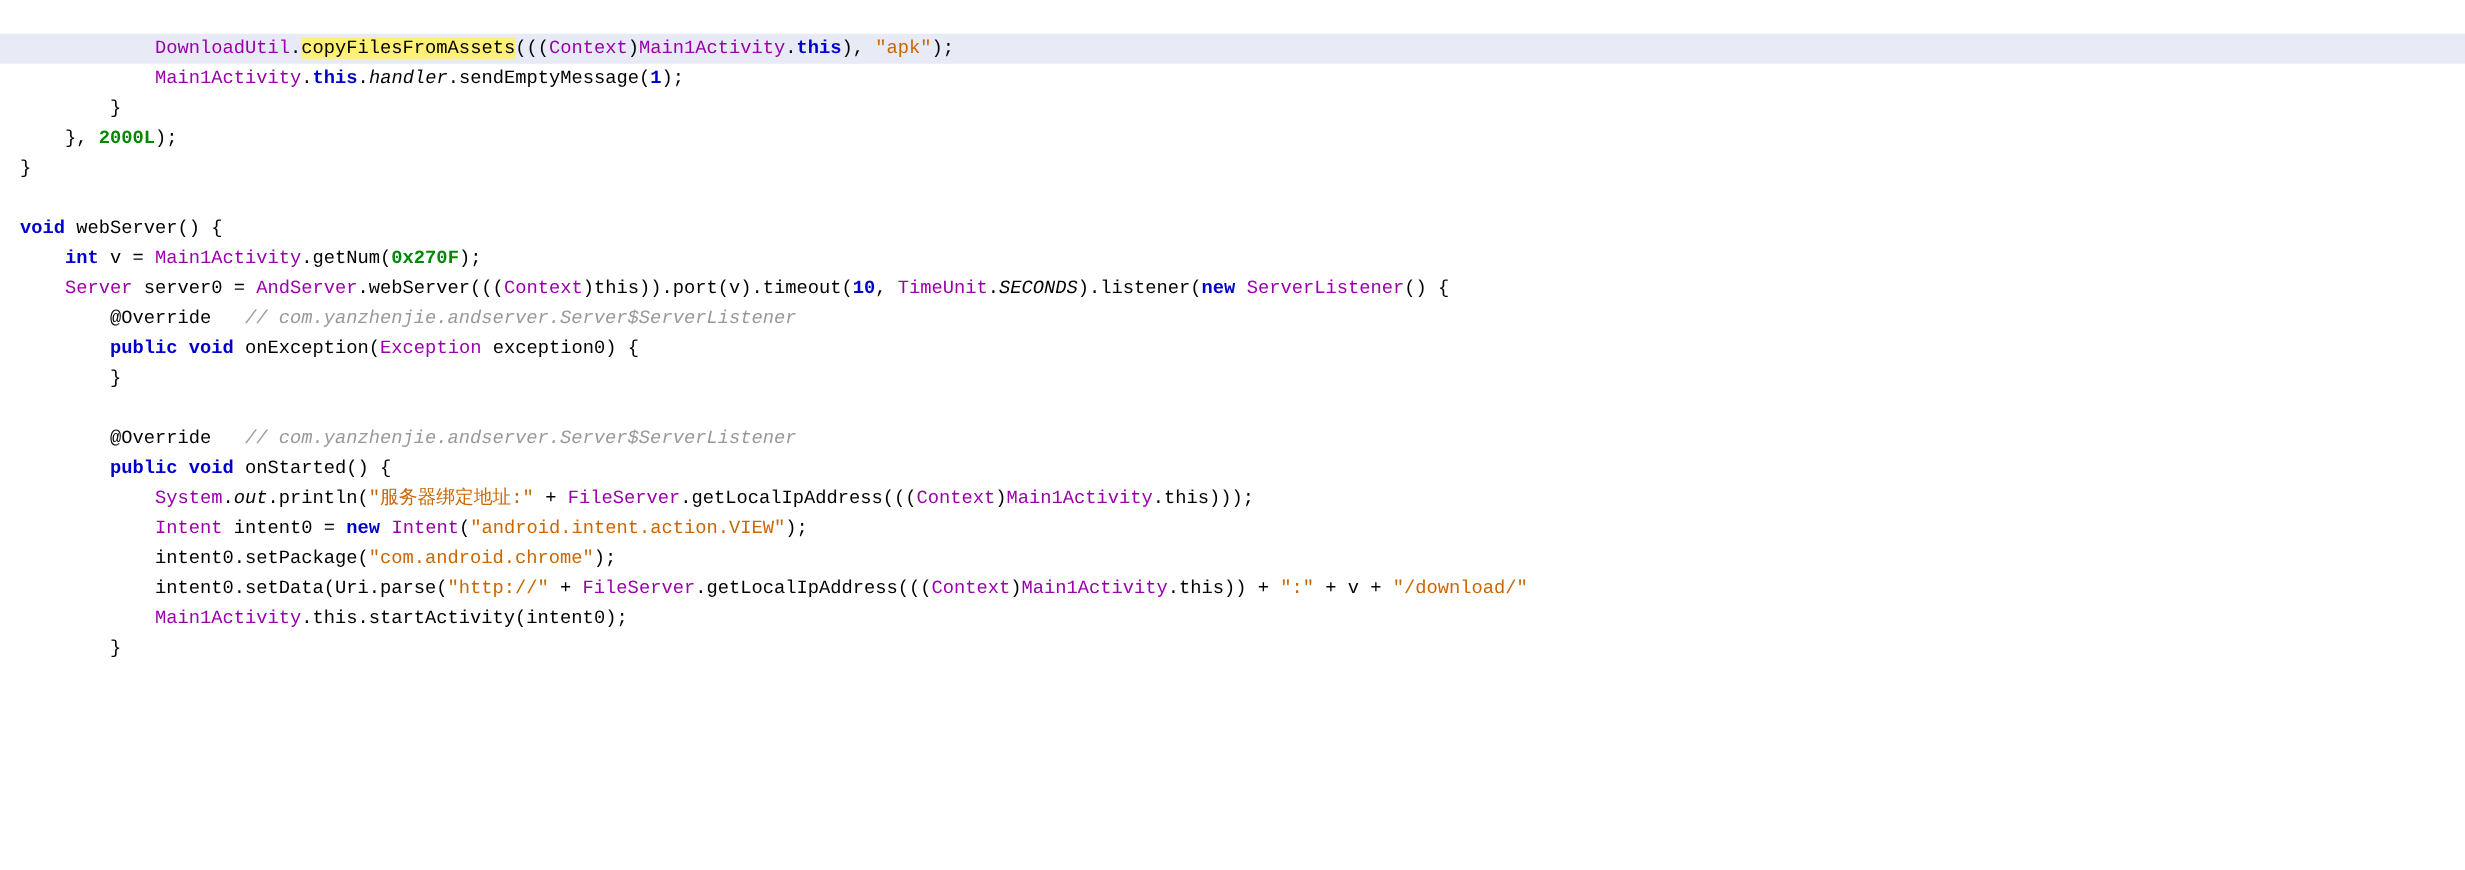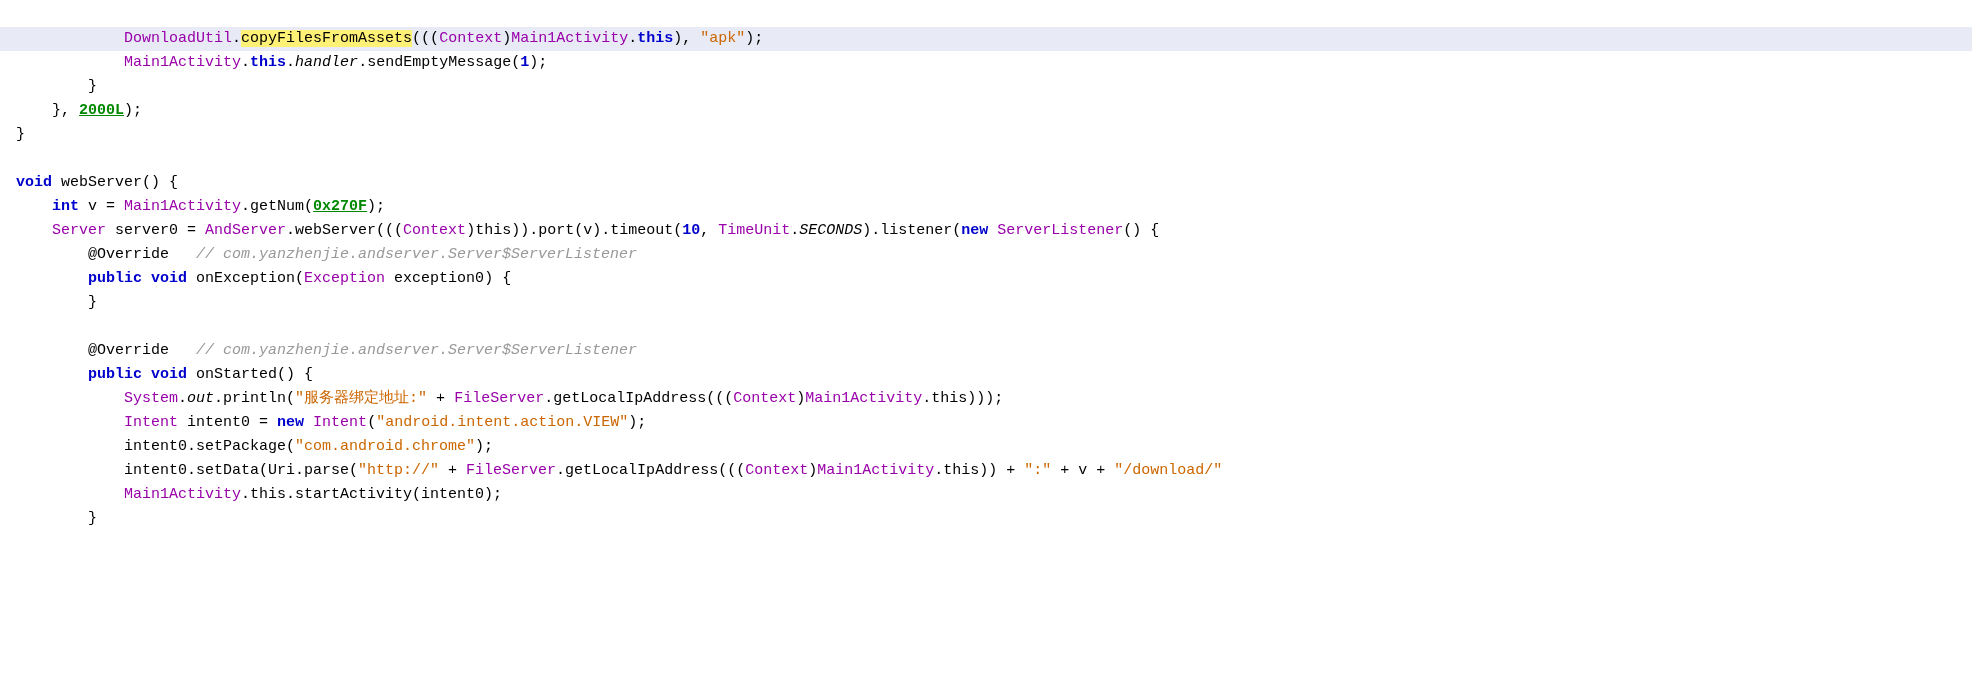--- a/index.html
+++ b/index.html
@@ -24,20 +24,20 @@
     }
     .line.highlighted {
       background: #e8eaf6;
     }
     
     .kw    { color: #0000cc; font-weight: bold; }                           
     .method{ color: #000000; margin-top: 44px; }
     .string{ color: #cc6600; font-weight: normal; }                   
     .comment { color: #999999; }
     .num   { color: #0000cc; font-weight: bold; }       
-    .num-green { color: #008800; font-weight: bold; text-decoration: underline; }   
+    .num-green { color: #008800; font-weight: bold; }   
     .class-ref { color: #9900cc; }
   </style>
 </head>
 <body>
 
 <div class="code-container">
 <span class="line highlighted"><span>            </span><span class=" class-ref" style="color: rgb(153, 0, 170);">DownloadUtil</span><span>.</span><span class=" method" style="background-color: rgb(255, 241, 118); color: rgb(0, 0, 0);">copyFilesFromAssets</span><span>(((</span><span class=" class-ref" style="color: rgb(153, 0, 170);">Context</span><span>)</span><span class=" class-ref" style="color: rgb(153, 0, 170);">Main1Activity</span><span>.</span><span class=" kw" style="color: rgb(0, 0, 204); font-weight: bold;">this</span><span>), </span><span class=" string" style="color: rgb(204, 102, 0);">"apk"</span><span>);</span></span><span class="line"><span>            </span><span class=" class-ref" style="color: rgb(153, 0, 170);">Main1Activity</span><span>.</span><span class=" kw" style="color: rgb(0, 0, 204); font-weight: bold;">this</span><span>.</span><span style="font-style: italic;">handler</span><span>.sendEmptyMessage(</span><span class=" num" style="color: rgb(0, 0, 204); font-weight: bold;">1</span><span>);</span></span><span class="line"><span>        }</span></span><span class="line"><span>    }, </span><span class=" num-green" style="color: rgb(0, 136, 0); font-weight: bold;">2000L</span><span>);</span></span><span class="line"><span>}</span></span><span class="line"> </span><span class="line"><span class=" kw" style="color: rgb(0, 0, 204); font-weight: bold;">void</span><span> webServer() {</span></span><span class="line"><span>    </span><span class=" kw" style="color: rgb(0, 0, 204); font-weight: bold;">int</span><span> v = </span><span class=" class-ref" style="color: rgb(153, 0, 170);">Main1Activity</span><span>.getNum(</span><span class=" num-green" style="color: rgb(0, 136, 0); font-weight: bold;">0x270F</span><span>);</span></span><span class="line"><span>    </span><span class=" class-ref" style="color: rgb(153, 0, 170);">Server</span><span> server0 = </span><span class=" class-ref" style="color: rgb(153, 0, 170);">AndServer</span><span>.webServer(((</span><span class=" class-ref" style="color: rgb(153, 0, 170);">Context</span><span>)this)).port(v).timeout(</span><span class=" num" style="color: rgb(0, 0, 204); font-weight: bold;">10</span><span>, </span><span class=" class-ref" style="color: rgb(153, 0, 170);">TimeUnit</span><span>.</span><span style="font-style: italic;">SECONDS</span><span>).listener(</span><span class=" kw" style="color: rgb(0, 0, 204); font-weight: bold;">new</span><span> </span><span class=" class-ref" style="color: rgb(153, 0, 170);">ServerListener</span><span>() {</span></span><span class="line"><span>        </span><span>@Override</span><span>   </span><span class=" comment" style="color: rgb(153, 153, 153); font-style: italic;">// com.yanzhenjie.andserver.Server$ServerListener</span></span><span class="line"><span>        </span><span class=" kw" style="color: rgb(0, 0, 204); font-weight: bold;">public</span><span> </span><span class=" kw" style="color: rgb(0, 0, 204); font-weight: bold;">void</span><span> onException(</span><span class=" class-ref" style="color: rgb(153, 0, 170);">Exception</span><span> exception0) {</span></span><span class="line"><span>        }</span></span><span class="line"> </span><span class="line"><span>        </span><span>@Override</span><span>   </span><span class=" comment" style="color: rgb(153, 153, 153); font-style: italic;">// com.yanzhenjie.andserver.Server$ServerListener</span></span><span class="line"><span>        </span><span class=" kw" style="color: rgb(0, 0, 204); font-weight: bold;">public</span><span> </span><span class=" kw" style="color: rgb(0, 0, 204); font-weight: bold;">void</span><span> onStarted() {</span></span><span class="line"><span>            </span><span class=" class-ref" style="color: rgb(153, 0, 170);">System</span><span>.</span><span style="font-style: italic;">out</span><span>.println(</span><span class=" string" style="color: rgb(204, 102, 0);">"服务器绑定地址:"</span><span> + </span><span class=" class-ref" style="color: rgb(153, 0, 170);">FileServer</span><span>.getLocalIpAddress(((</span><span class=" class-ref" style="color: rgb(153, 0, 170);">Context</span><span>)</span><span class=" class-ref" style="color: rgb(153, 0, 170);">Main1Activity</span><span>.this)));</span></span><span class="line"><span>            </span><span class=" class-ref" style="color: rgb(153, 0, 170);">Intent</span><span> intent0 = </span><span class=" kw" style="color: rgb(0, 0, 204); font-weight: bold;">new</span><span> </span><span class=" class-ref" style="color: rgb(153, 0, 170);">Intent</span><span>(</span><span class=" string" style="color: rgb(204, 102, 0);">"android.intent.action.VIEW"</span><span>);</span></span><span class="line"><span>            intent0.setPackage(</span><span class=" string" style="color: rgb(204, 102, 0);">"com.android.chrome"</span><span>);</span></span><span class="line"><span>            intent0.setData(Uri.parse(</span><span class=" string" style="color: rgb(204, 102, 0);">"http://"</span><span> + </span><span class=" class-ref" style="color: rgb(153, 0, 170);">FileServer</span><span>.getLocalIpAddress(((</span><span class=" class-ref" style="color: rgb(153, 0, 170);">Context</span><span>)</span><span class=" class-ref" style="color: rgb(153, 0, 170);">Main1Activity</span><span>.this)) + </span><span class=" string" style="color: rgb(204, 102, 0);">":"</span><span> + v + </span><span class=" string" style="color: rgb(204, 102, 0);">"/download/"</span></span><span class="line"><span>            </span><span class=" class-ref" style="color: rgb(153, 0, 170);">Main1Activity</span><span>.this.startActivity(intent0);</span></span><span class="line"><span>        }</span></span></div>
 
 </body></html>

